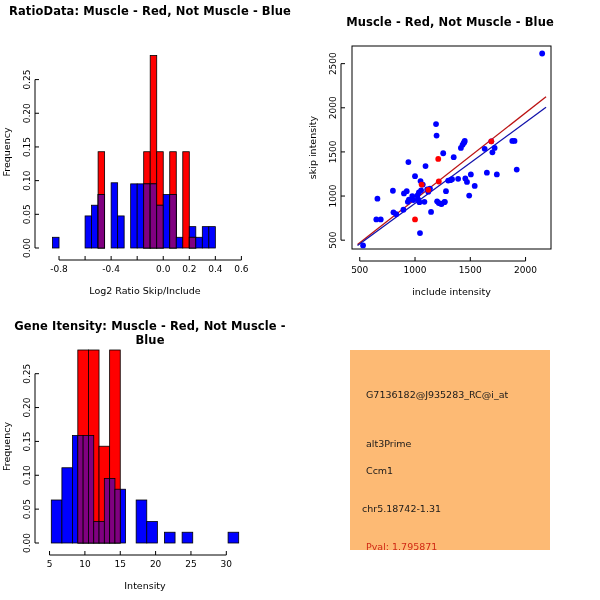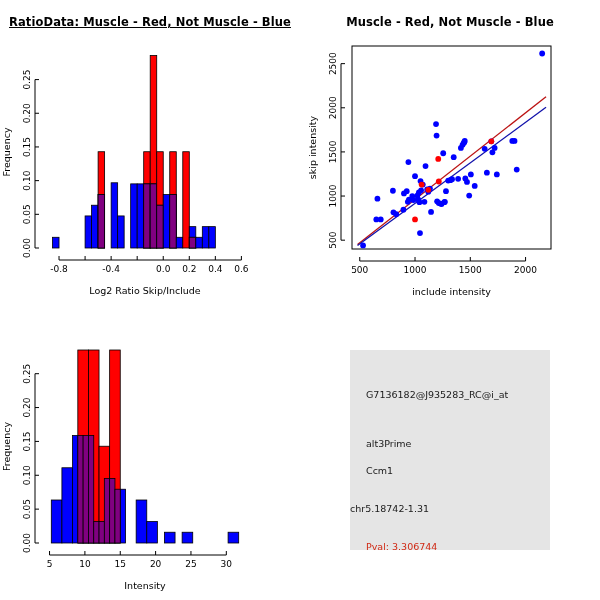--- a/index.html
+++ b/index.html
@@ -3,30 +3,30 @@
 <meta charset="utf-8">
 <style>
   html,body{margin:0;padding:0;background:#ffffff;}
   body{width:600px;height:600px;position:relative;overflow:hidden;
        font-family:"DejaVu Sans","Liberation Sans",sans-serif;color:#000;}
   .panel{position:absolute;}
   .ttl{position:absolute;width:100%;text-align:center;font-weight:bold;
        font-size:11.5px;letter-spacing:.1px;font-family:"DejaVu Sans",sans-serif;}
   svg{display:block;}
   text{font-family:"DejaVu Sans","Liberation Sans",sans-serif;}
-  .infobox{position:absolute;background:#e5e5e5;}
+  .infobox{position:absolute;background:#fdba74;}
   .infoline{position:absolute;font-size:9.5px;white-space:nowrap;
             font-family:"DejaVu Sans","Liberation Sans",sans-serif;color:#1a1a1a;}
   .infoline.pv{color:#d02a15;}
 </style>
 </head>
 <body>
 
 <div class="panel" style="left:0;top:0;width:300px;height:300px;">
-  <div class="ttl" style="top:15px;text-decoration:underline;">RatioData: Muscle - Red, Not Muscle - Blue</div>
+  <div class="ttl" style="top:4px;">RatioData: Muscle - Red, Not Muscle - Blue</div>
   <svg id="svg-ratio" width="300" height="300">
       <rect x="52.51315789473685" y="237.28842105263158" width="6.5131578947368425" height="10.711578947368423" fill="#0000ff" stroke="#000" stroke-width="0.8"></rect>
       <rect x="85.07894736842107" y="215.93263157894737" width="6.513157894736835" height="32.067368421052635" fill="#0000ff" stroke="#000" stroke-width="0.8"></rect>
       <rect x="91.59210526315789" y="205.22105263157894" width="6.51315789473685" height="42.77894736842106" fill="#0000ff" stroke="#000" stroke-width="0.8"></rect>
       <rect x="98.10526315789474" y="151.73052631578946" width="6.51315789473685" height="96.26947368421054" fill="#ff0000" stroke="#000" stroke-width="0.8"></rect>
       <rect x="98.10526315789474" y="194.50947368421052" width="6.51315789473685" height="53.49052631578948" fill="#0000ff" stroke="#000" stroke-width="0.8"></rect>
       <rect x="98.10526315789474" y="194.50947368421052" width="6.51315789473685" height="53.49052631578948" fill="#800080" stroke="#000" stroke-width="0.8"></rect>
       <rect x="111.13157894736842" y="182.78736842105263" width="6.513157894736835" height="65.21263157894737" fill="#0000ff" stroke="#000" stroke-width="0.8"></rect>
       <rect x="117.64473684210526" y="215.93263157894737" width="6.513157894736864" height="32.067368421052635" fill="#0000ff" stroke="#000" stroke-width="0.8"></rect>
       <rect x="130.67105263157896" y="183.86526315789473" width="6.513157894736821" height="64.13473684210527" fill="#0000ff" stroke="#000" stroke-width="0.8"></rect>
@@ -181,20 +181,21 @@
       <line x1="41" y1="107.78260869565219" x2="45" y2="107.78260869565219" stroke="#000" stroke-width="1"></line>
       <text x="36" y="107.78260869565219" text-anchor="middle" font-size="9" transform="rotate(-90 36 107.78260869565219)">2000</text>
       <line x1="41" y1="63.6521739130435" x2="45" y2="63.6521739130435" stroke="#000" stroke-width="1"></line>
       <text x="36" y="63.6521739130435" text-anchor="middle" font-size="9" transform="rotate(-90 36 63.6521739130435)">2500</text>
       <text x="151.5" y="295" text-anchor="middle" font-size="9.5">include intensity</text>
       <text x="16" y="147.5" text-anchor="middle" font-size="9.5" transform="rotate(-90 16 147.5)">skip intensity</text>
     </svg>
 </div>
 
 <div class="panel" style="left:0;top:305px;width:300px;height:295px;">
+  <div class="ttl" style="top:14px;">Gene Itensity: Muscle - Red, Not Muscle - Blue</div>
   <svg id="svg-gene" width="300" height="295">
       <rect x="51.30357142857143" y="194.99824561403508" width="10.607142857142854" height="43.001754385964915" fill="#0000ff" stroke="#000" stroke-width="0.8"></rect>
       <rect x="61.910714285714285" y="162.76385964912282" width="10.607142857142854" height="75.23614035087718" fill="#0000ff" stroke="#000" stroke-width="0.8"></rect>
       <rect x="72.51785714285714" y="130.52947368421053" width="10.607142857142861" height="107.47052631578947" fill="#0000ff" stroke="#000" stroke-width="0.8"></rect>
       <rect x="83.125" y="130.52947368421053" width="10.607142857142861" height="107.47052631578947" fill="#0000ff" stroke="#000" stroke-width="0.8"></rect>
       <rect x="93.73214285714286" y="216.53298245614036" width="10.607142857142861" height="21.46701754385964" fill="#0000ff" stroke="#000" stroke-width="0.8"></rect>
       <rect x="104.33928571428572" y="173.53122807017542" width="10.607142857142847" height="64.46877192982458" fill="#0000ff" stroke="#000" stroke-width="0.8"></rect>
       <rect x="114.94642857142857" y="184.23087719298246" width="10.607142857142861" height="53.76912280701754" fill="#0000ff" stroke="#000" stroke-width="0.8"></rect>
       <rect x="136.16071428571428" y="194.99824561403508" width="10.607142857142861" height="43.001754385964915" fill="#0000ff" stroke="#000" stroke-width="0.8"></rect>
       <rect x="146.76785714285714" y="216.53298245614036" width="10.607142857142861" height="21.46701754385964" fill="#0000ff" stroke="#000" stroke-width="0.8"></rect>
@@ -241,15 +242,15 @@
       <text x="30" y="68.7017543859649" text-anchor="middle" font-size="9" transform="rotate(-90 30 68.7017543859649)">0.25</text>
       <text x="145" y="284" text-anchor="middle" font-size="9.5">Intensity</text>
       <text x="10" y="141.5" text-anchor="middle" font-size="9.5" transform="rotate(-90 10 141.5)">Frequency</text>
     </svg>
 </div>
 
 <div class="infobox" style="left:350px;top:350px;width:200px;height:200px;">
   <div class="infoline" style="left:16px;top:39px;">G7136182@J935283_RC@i_at</div>
   <div class="infoline" style="left:16px;top:88px;">alt3Prime</div>
   <div class="infoline" style="left:16px;top:115px;text-align:right;">Ccm1</div>
-  <div class="infoline" style="left:0;top:153px;">chr5.18742-1.31</div>
-  <div class="infoline pv" style="left:16px;top:191px;">Pval: 3.306744</div>
+  <div class="infoline" style="left:12px;top:153px;">chr5.18742-1.31</div>
+  <div class="infoline pv" style="left:16px;top:191px;">Pval: 1.795871</div>
 </div>
 
 </body></html>

